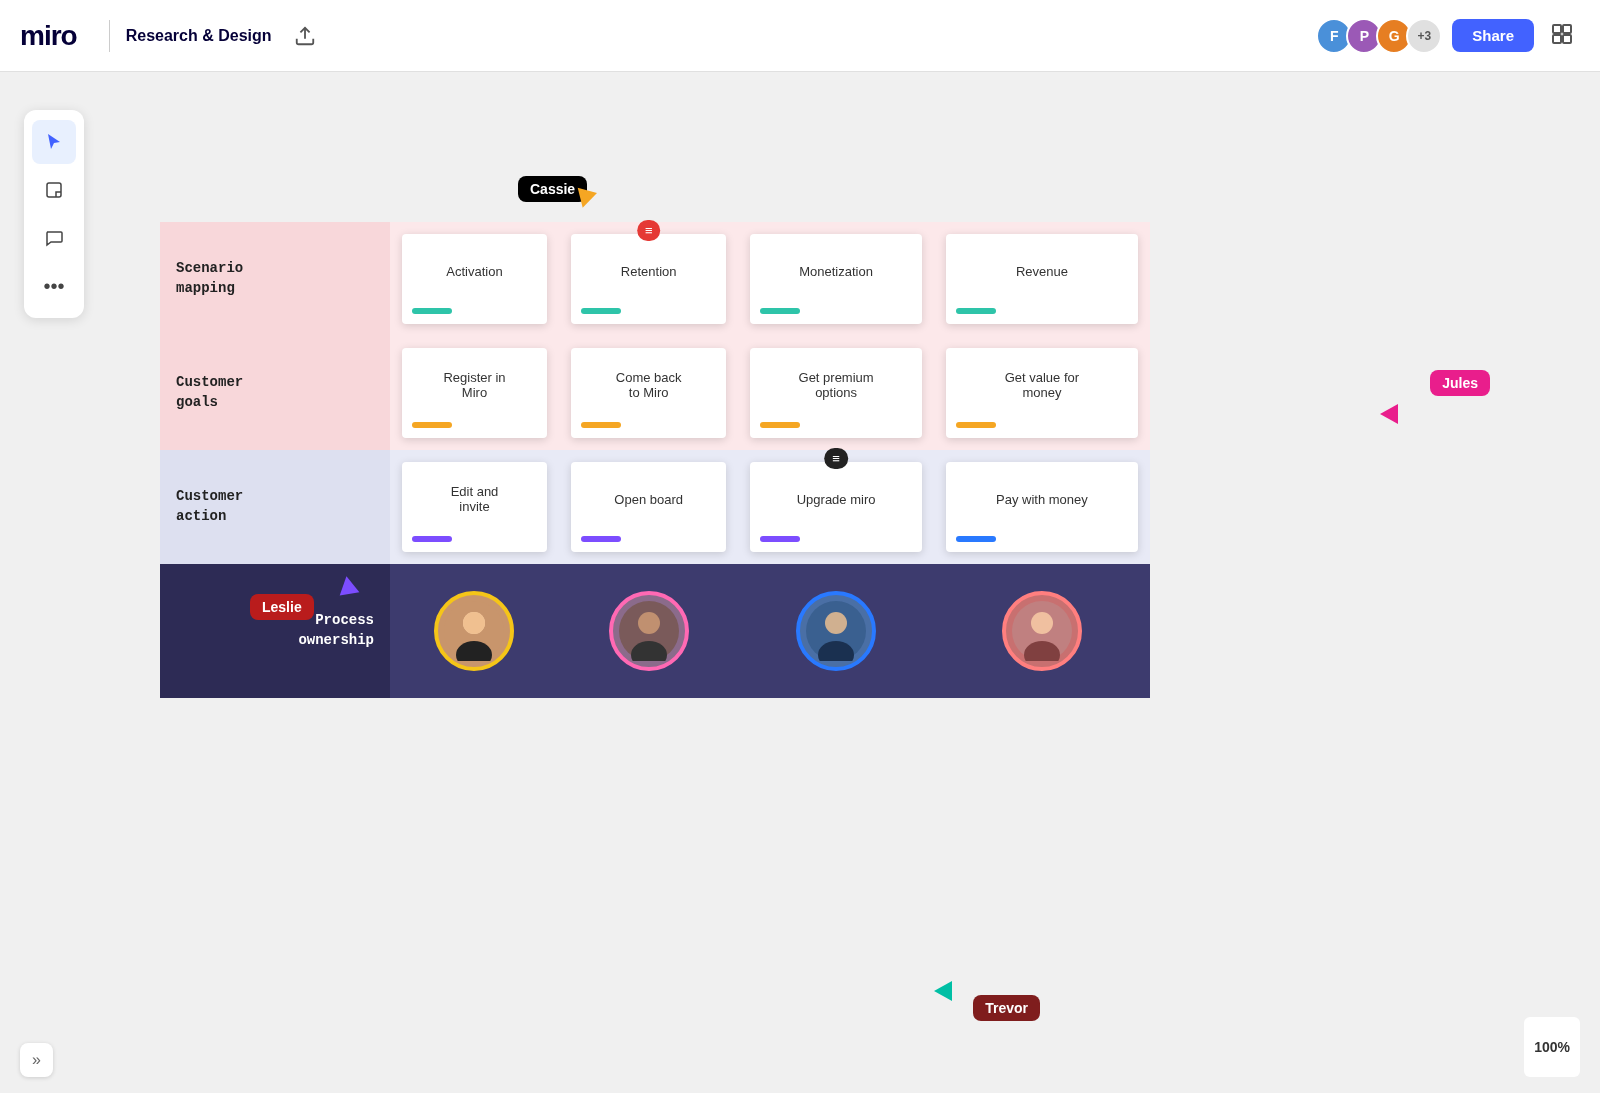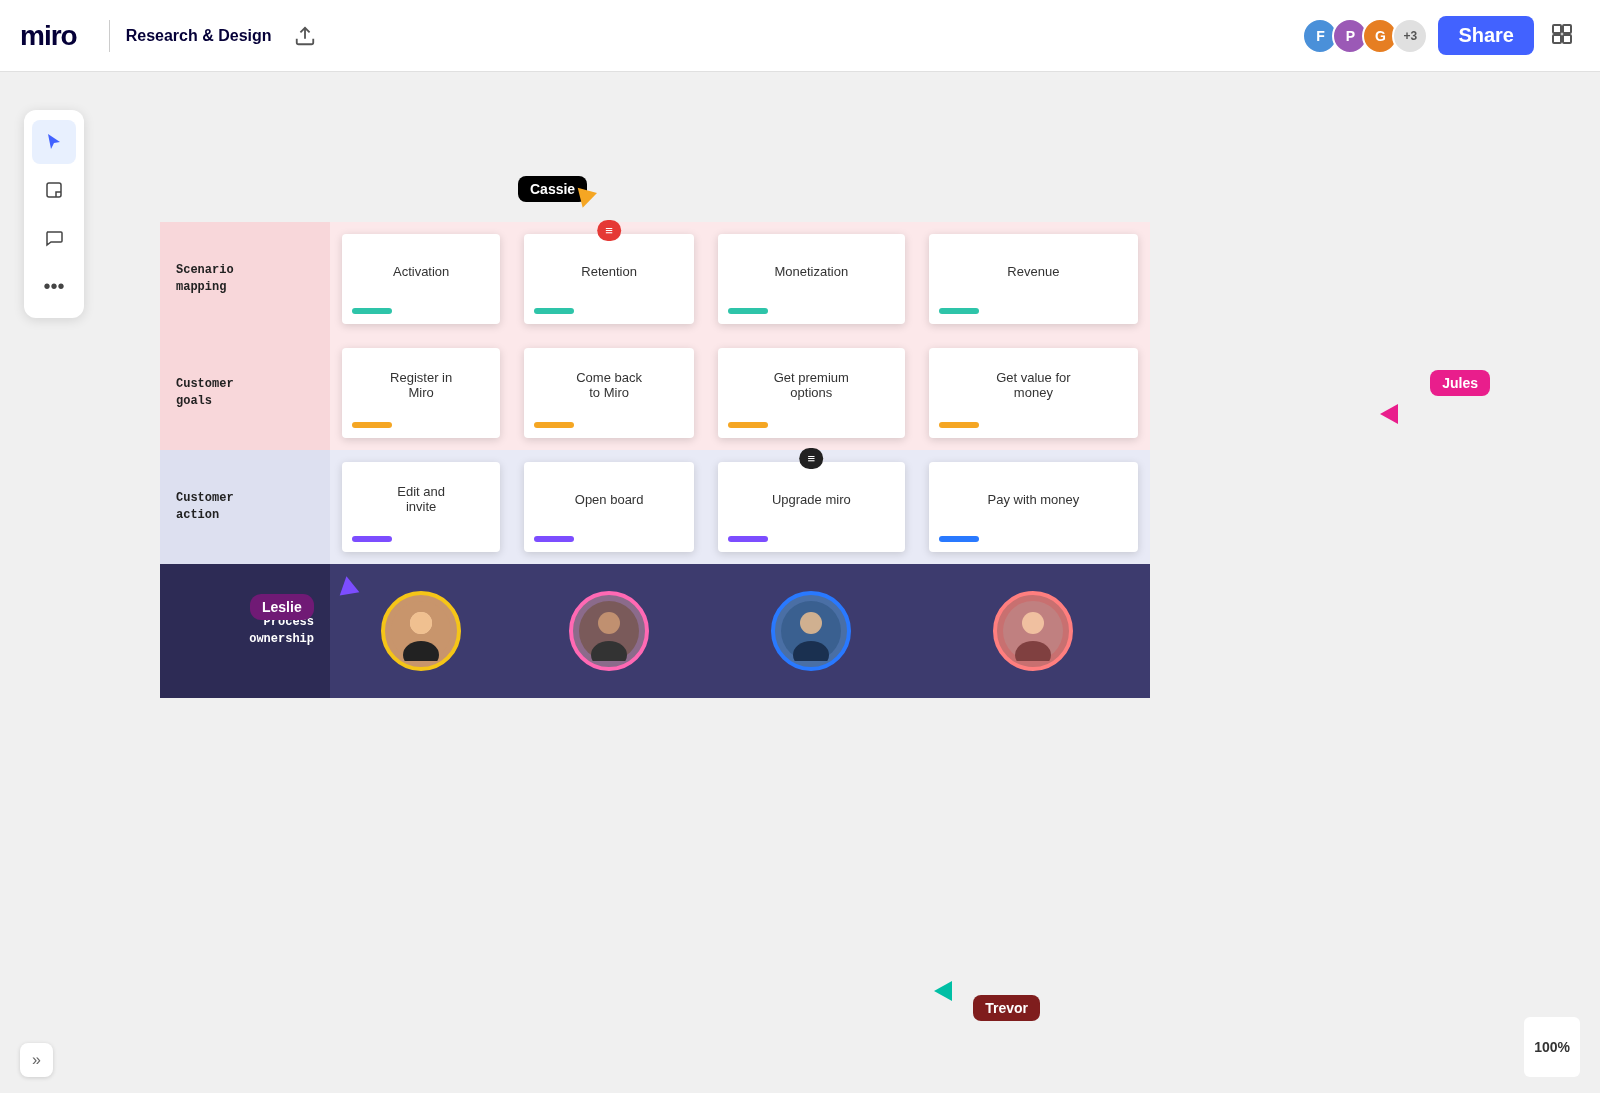--- a/index.html
+++ b/index.html
@@ -64,21 +64,21 @@
     .avatar-stack {
       display: flex;
       align-items: center;
     }
     #share-btn {
       background: #4262ff;
       color: #fff;
       border: none;
       border-radius: 8px;
       padding: 8px 20px;
-      font-size: 20px;
+      font-size: 15px;
       font-weight: 600;
       cursor: pointer;
     }
     #menu-icon-btn {
       background: none;
       border: none;
       cursor: pointer;
       padding: 6px;
       border-radius: 6px;
     }
@@ -129,25 +129,25 @@
       width: 990px;
     }
     #grid-table {
       width: 100%;
       border-collapse: collapse;
     }
 
     
     .row-label {
       padding: 10px 16px;
-      font-size: 12px;
+      font-size: 14px;
       font-weight: 700;
       color: #222;
       vertical-align: middle;
-      width: 170px;
+      width: 230px;
       font-family: 'Courier New', monospace;
       line-height: 1.4;
     }
     .row-scenario { background: #f8d7da; }
     .row-customer-goals { background: #f8d7da; }
     .row-customer-action { background: #dde0f0; }
     .row-process { background: #2d2b55; color: #fff; text-align: right; }
 
     
     .grid-cell {
@@ -278,24 +278,23 @@
     #jules-arrow {
       top: 332px;
       right: 202px;
       border-top: 10px solid transparent;
       border-bottom: 10px solid transparent;
       border-right: 18px solid #e91e8c;
     }
 
     
     #leslie-tooltip {
-      background: #701a75;
+      background: #b91c1c;
       top: 522px;
       left: 250px;
-      border-radius: 11px;
     }
     #leslie-arrow {
       top: 504px;
       left: 338px;
       border-left: 10px solid transparent;
       border-right: 10px solid transparent;
       border-bottom: 18px solid #7c4dff;
       transform: rotate(-10deg);
     }
 

